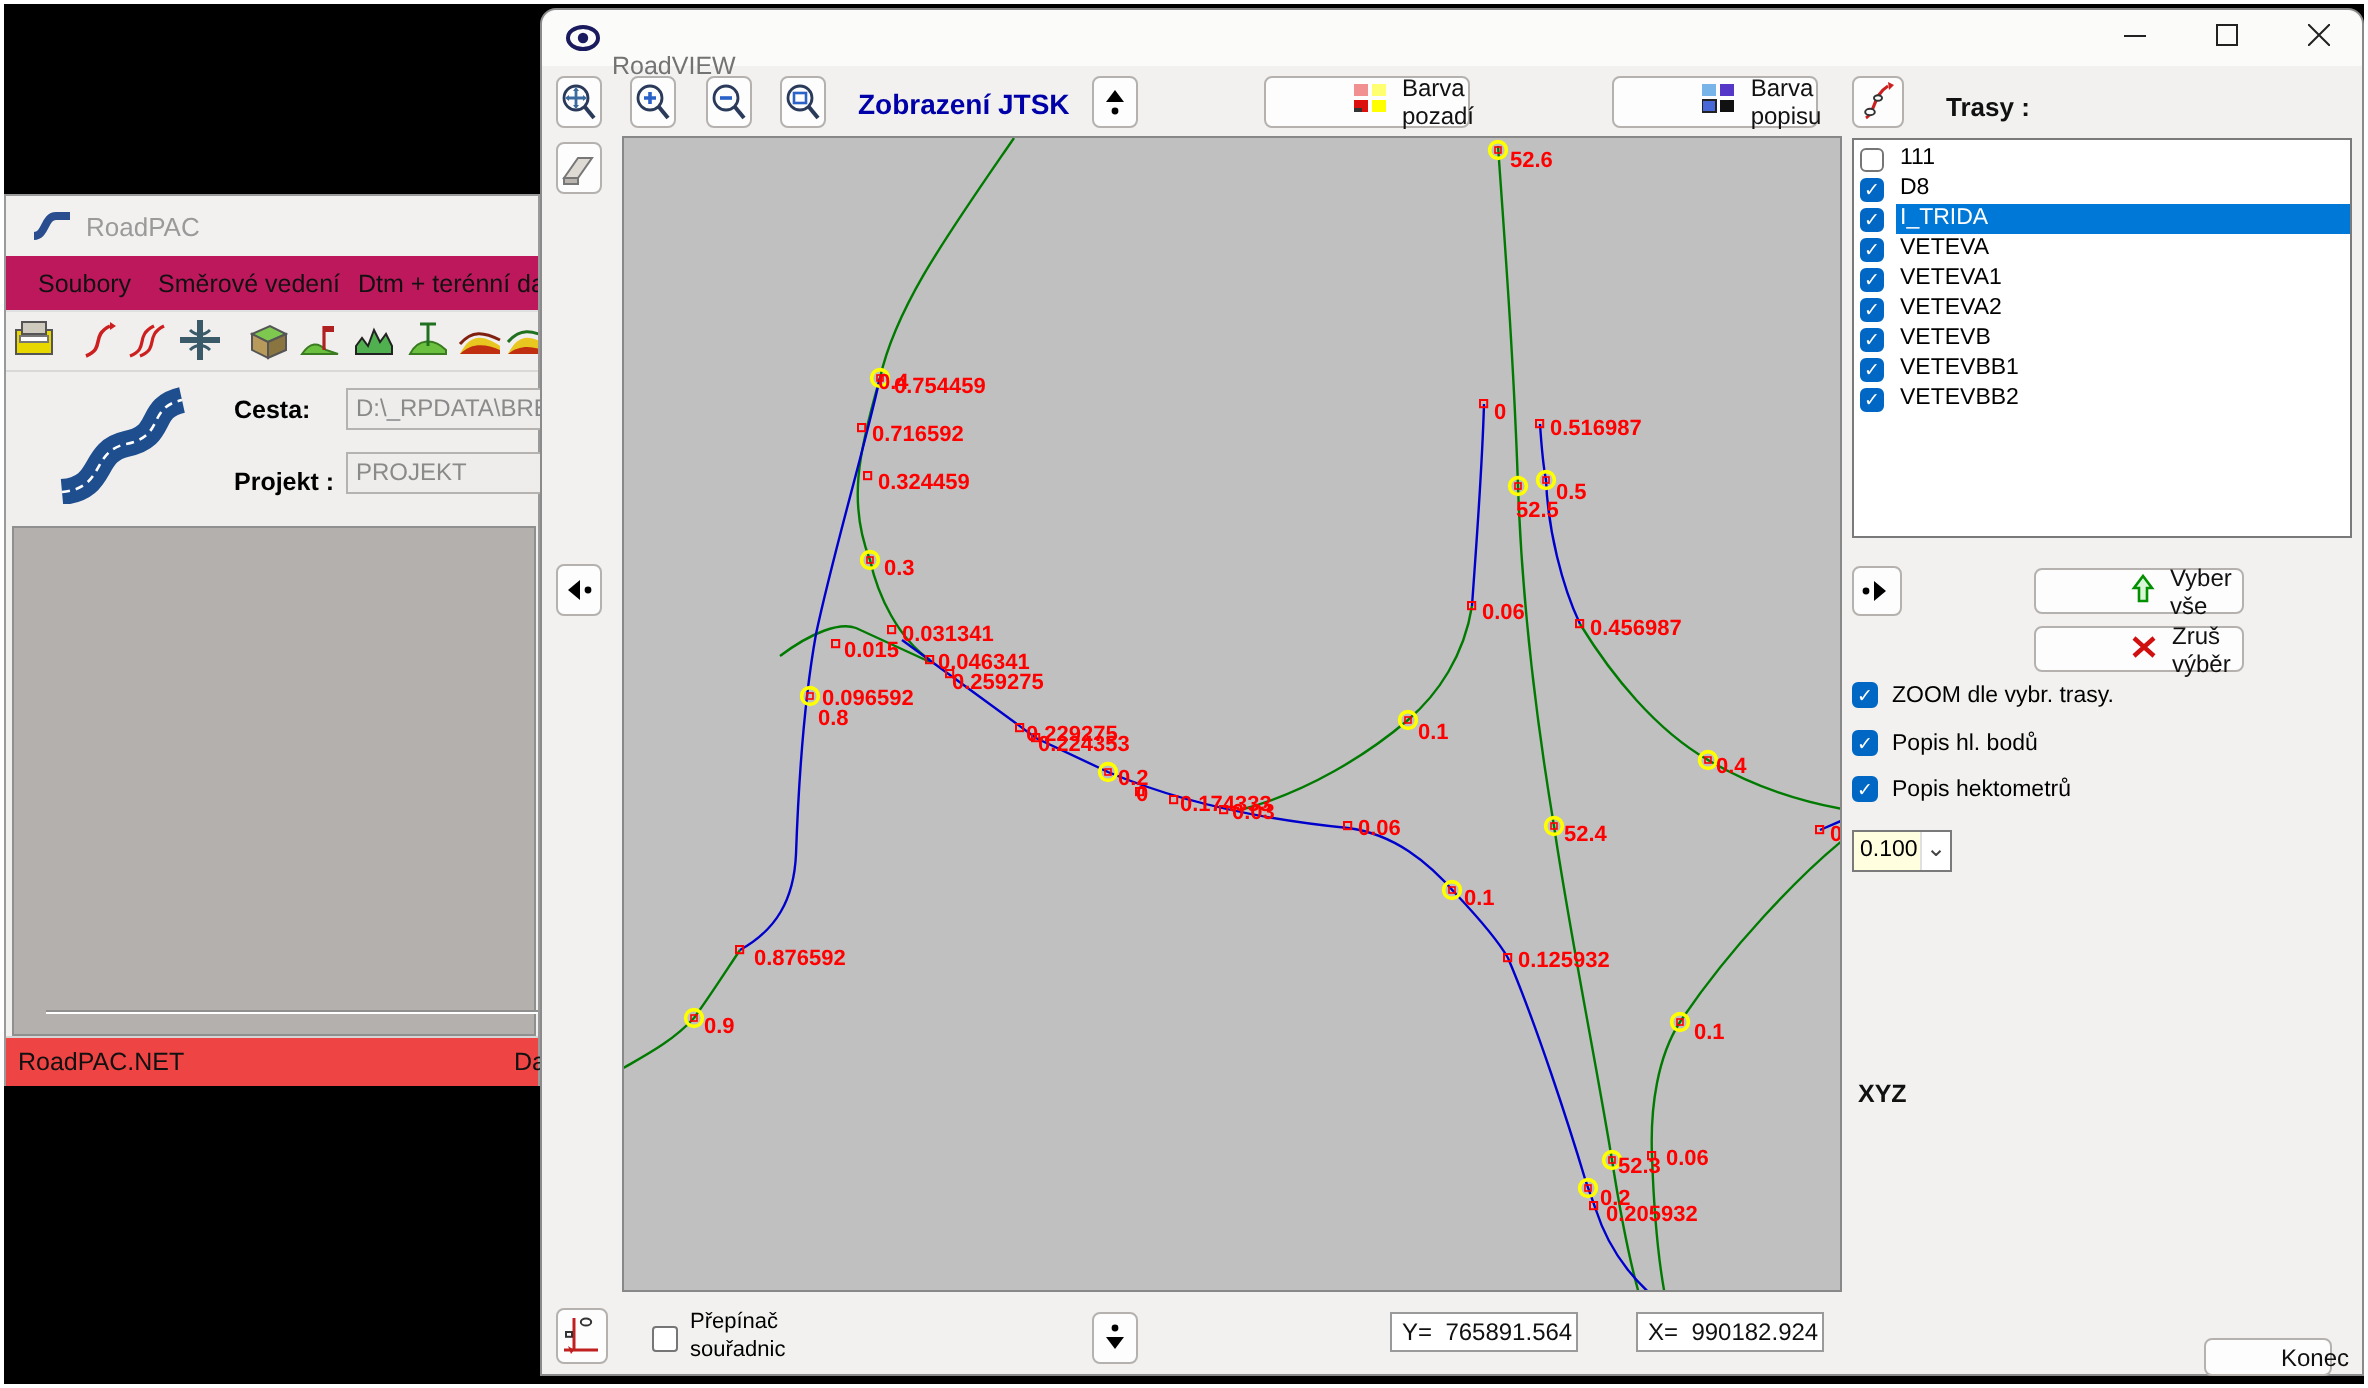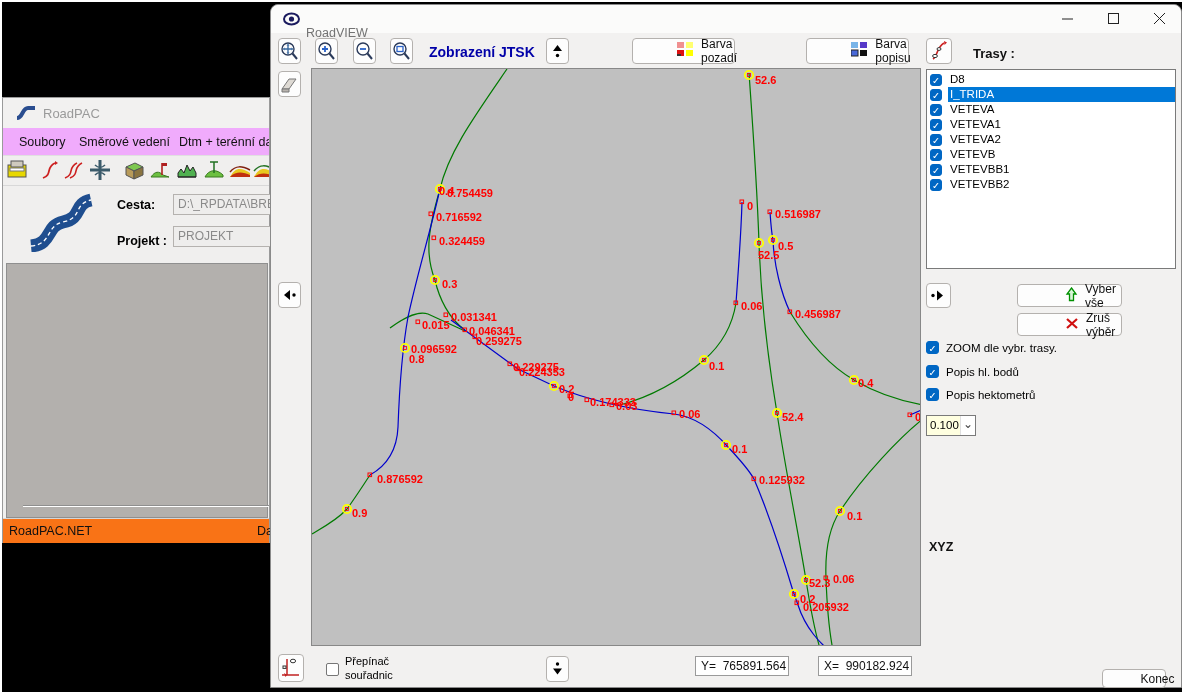--- a/index.html
+++ b/index.html
@@ -5,30 +5,30 @@
   * { margin:0; padding:0; box-sizing:border-box; }
   html,body { width:1184px; height:694px; }
   body { background:#000; position:relative; font-family:"Liberation Sans",sans-serif; overflow:hidden; }
   .abs { position:absolute; }
   .frame { position:absolute; inset:0; border:2px solid #fff; pointer-events:none; z-index:50; }
 
   
   #roadpac { position:absolute; left:2px; top:97px; width:268px; height:446px; background:#f0f0ef; border:1px solid #9a9a9a; }
   #rp-title { position:absolute; left:0; top:0; width:100%; height:30px; background:#f2f1f0; }
   #rp-title .t { position:absolute; left:40px; top:8px; font-size:13px; color:#9a9a9a; }
-  #rp-menu { position:absolute; left:0; top:30px; width:100%; height:27px; background:#f0abfc; font-size:12.5px; color:#111; overflow:hidden; }
+  #rp-menu { position:absolute; left:0; top:30px; width:100%; height:27px; background:#be185d; font-size:12.5px; color:#111; overflow:hidden; }
   #rp-menu span { position:absolute; top:7px; white-space:nowrap; }
   #rp-toolbar { position:absolute; left:0; top:57px; width:100%; height:30px; background:#f0efee; border-top:1px solid #e0e0e0; overflow:hidden; }
   #rp-toolbar .icon { position:absolute; top:3px; width:22px; height:22px; }
   #rp-info { position:absolute; left:0; top:87px; width:100%; height:78px; background:#f0efee; border-top:1px solid #d8d8d8; }
   .rp-lab { position:absolute; font-size:12.5px; font-weight:bold; color:#000; }
   .rp-field { position:absolute; width:98px; height:21px; background:#eeedec; border:1px solid #b5b2af; font-size:12px; color:#8a8a8a; line-height:19px; padding-left:4px; overflow:hidden; white-space:nowrap; }
   #rp-content { position:absolute; left:3px; top:165px; width:262px; height:255px; background:#b3b0ad; border:1px solid #8f8f8f; }
   #rp-hline { position:absolute; left:20px; top:407px; width:246px; height:2px; background:#8f8f8f; border-bottom:1px solid #fff; }
-  #rp-status { position:absolute; left:0; top:420px; width:100%; height:25px; background:#f97316; border-top:1px solid #d5d5d5; font-size:12.5px; color:#111; }
+  #rp-status { position:absolute; left:0; top:420px; width:100%; height:25px; background:#ef4444; border-top:1px solid #d5d5d5; font-size:12.5px; color:#111; }
 
   
   #roadview { position:absolute; left:270px; top:4px; width:912px; height:684px; background:#f2f1f0; border:1px solid #8a8a8a; border-radius:8px 8px 0 0; }
   #rv-title { position:absolute; left:0; top:0; width:100%; height:28px; background:#fbfbfa; border-radius:8px 8px 0 0; }
   #rv-title .t { position:absolute; left:35px; top:7px; font-size:12.5px; color:#737373;margin-top:14px; }
   .capbtn { position:absolute; top:0; width:44px; height:28px; text-align:center; line-height:28px; color:#222; }
   .btn { position:absolute; background:#fdfdfd; border:1px solid #b4b1ae; border-radius:4px; }
   .btn.lbl { font-size:12px; color:#111; display:flex; align-items:center; justify-content:center; gap:7px;padding-left:47px; }
   #zobrazeni { position:absolute; left:158px; top:39px; font-size:14px; font-weight:bold; color:#0000a8; }
   #trasy-label { position:absolute; left:702px; top:41px; font-size:13px; font-weight:bold; color:#111; }
@@ -364,20 +364,24 @@
         <text x="278" y="336.5" fill="#ff0000" font-size="11" font-weight="bold">0.174333</text>
         <text x="304" y="340.5" fill="#ff0000" font-size="11" font-weight="bold">0.03</text>
         <text x="367" y="348.5" fill="#ff0000" font-size="11" font-weight="bold">0.06</text>
         <text x="65" y="413.5" fill="#ff0000" font-size="11" font-weight="bold">0.876592</text>
         <text x="40" y="447.5" fill="#ff0000" font-size="11" font-weight="bold">0.9</text>
       </svg>
   </div>
 
   <div id="listbox">
       <div class="route-row">
+        <span class="cb off"></span>
+        <span class="route-label">111</span>
+      </div>
+      <div class="route-row">
         <span class="cb on">✓</span>
         <span class="route-label">D8</span>
       </div>
       <div class="route-row">
         <span class="cb on">✓</span>
         <span class="route-label sel">I_TRIDA</span>
       </div>
       <div class="route-row">
         <span class="cb on">✓</span>
         <span class="route-label">VETEVA</span>

